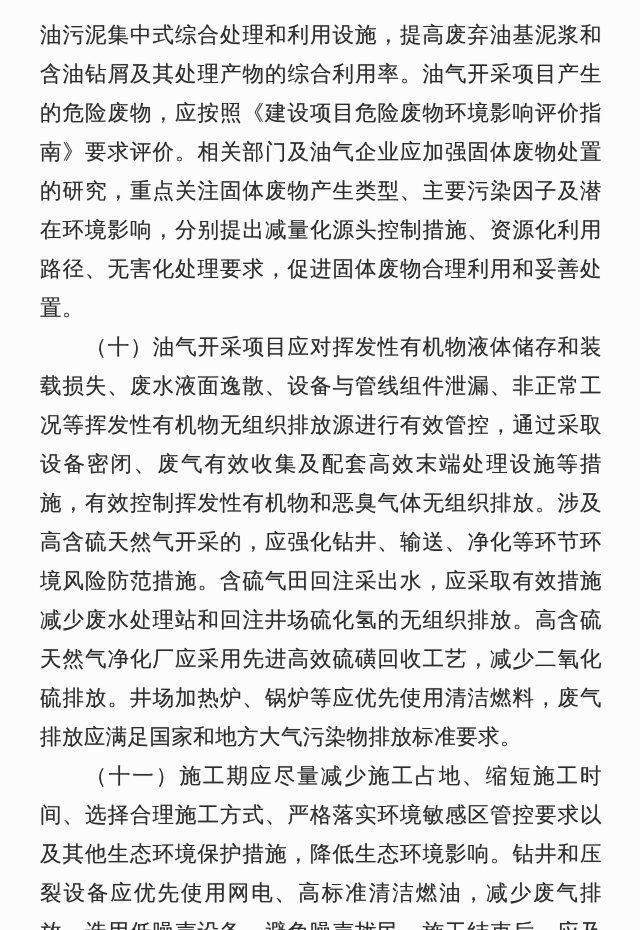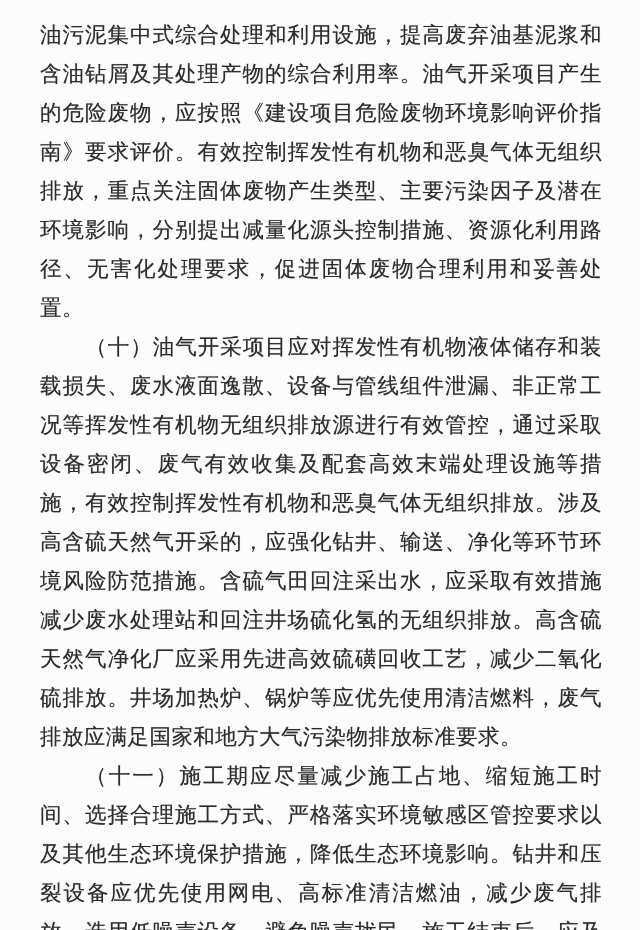--- a/index.html
+++ b/index.html
@@ -31,16 +31,16 @@
     word-break: break-all;
   }
   .page p.indent {
     text-indent: 2.1em;
   }
 </style>
 </head>
 <body>
 
 <div class="page">
-  <p class="para">油污泥集中式综合处理和利用设施，提高废弃油基泥浆和含油钻屑及其处理产物的综合利用率。油气开采项目产生的危险废物，应按照《建设项目危险废物环境影响评价指南》要求评价。有效控制挥发性有机物和恶臭气体无组织排放，重点关注固体废物产生类型、主要污染因子及潜在环境影响，分别提出减量化源头控制措施、资源化利用路径、无害化处理要求，促进固体废物合理利用和妥善处置。</p>
+  <p class="para">油污泥集中式综合处理和利用设施，提高废弃油基泥浆和含油钻屑及其处理产物的综合利用率。油气开采项目产生的危险废物，应按照《建设项目危险废物环境影响评价指南》要求评价。相关部门及油气企业应加强固体废物处置的研究，重点关注固体废物产生类型、主要污染因子及潜在环境影响，分别提出减量化源头控制措施、资源化利用路径、无害化处理要求，促进固体废物合理利用和妥善处置。</p>
   <p class="para indent">（十）油气开采项目应对挥发性有机物液体储存和装载损失、废水液面逸散、设备与管线组件泄漏、非正常工况等挥发性有机物无组织排放源进行有效管控，通过采取设备密闭、废气有效收集及配套高效末端处理设施等措施，有效控制挥发性有机物和恶臭气体无组织排放。涉及高含硫天然气开采的，应强化钻井、输送、净化等环节环境风险防范措施。含硫气田回注采出水，应采取有效措施减少废水处理站和回注井场硫化氢的无组织排放。高含硫天然气净化厂应采用先进高效硫磺回收工艺，减少二氧化硫排放。井场加热炉、锅炉等应优先使用清洁燃料，废气排放应满足国家和地方大气污染物排放标准要求。</p>
   <p class="para indent">（十一）施工期应尽量减少施工占地、缩短施工时间、选择合理施工方式、严格落实环境敏感区管控要求以及其他生态环境保护措施，降低生态环境影响。钻井和压裂设备应优先使用网电、高标准清洁燃油，减少废气排放。选用低噪声设备，避免噪声扰民。施工结束后，应及时进行生态修复。</p>
 </div>
 
 </body></html>

